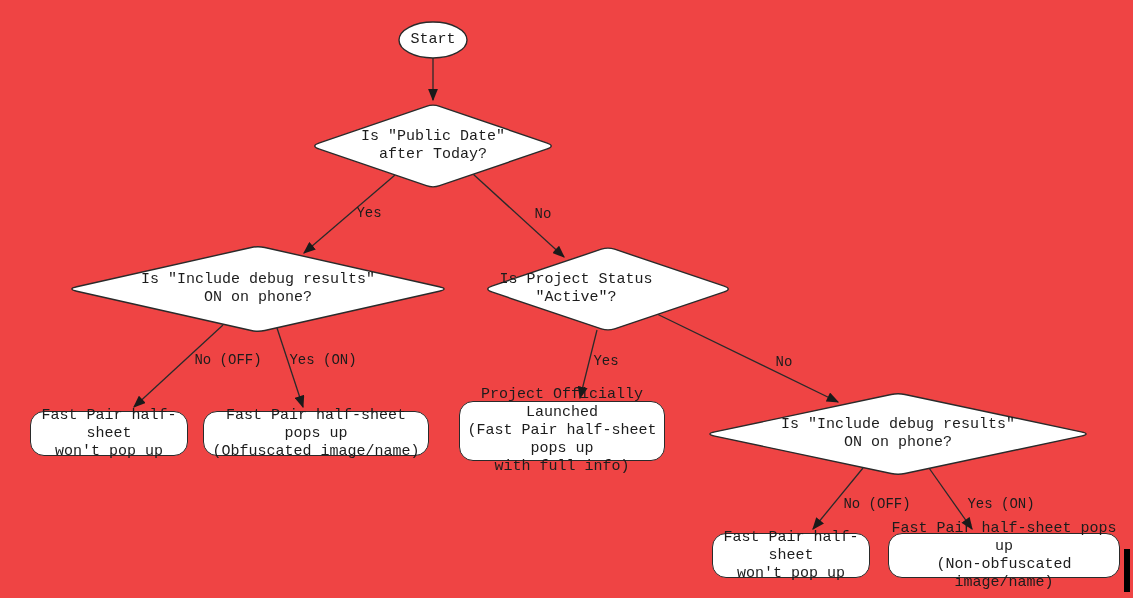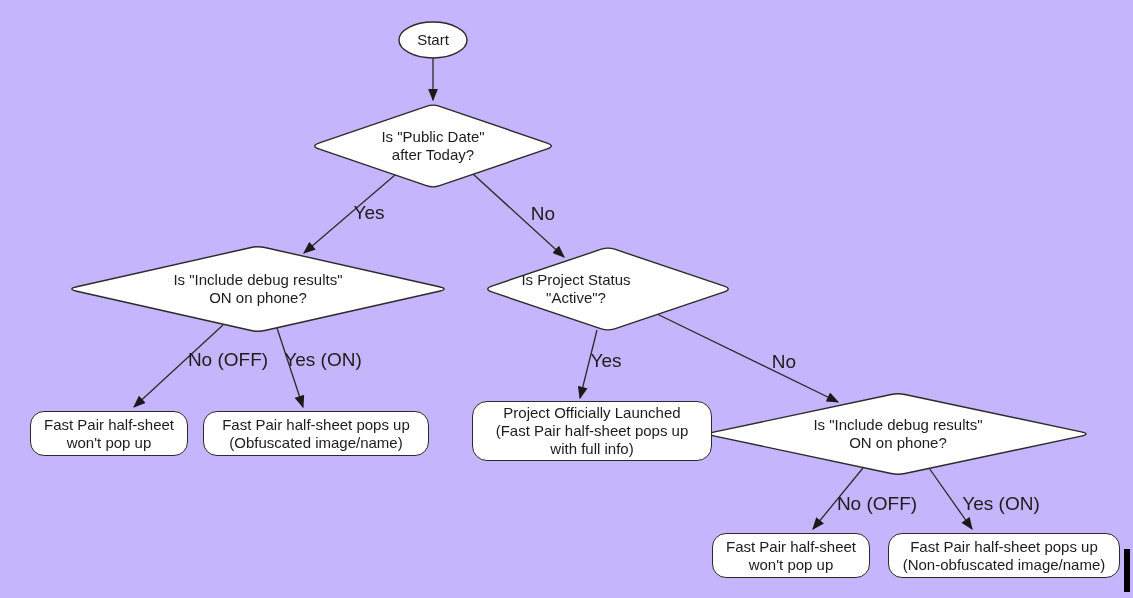--- a/index.html
+++ b/index.html
@@ -1,21 +1,21 @@
 <!DOCTYPE html>
 <html><head>
 <meta charset="utf-8">
 <style>
   html, body { margin: 0; padding: 0; background: #ffffff; }
   .canvas {
     position: relative;
     width: 1133px;
     height: 598px;
-    background: #c4b5fd;
-    font-family: Liberation Sans, sans-serif;
+    background: #ef4444;
+    font-family: Liberation Mono, monospace;
     color: #1c1c1c;
     overflow: hidden;
   }
   .layer {
     position: absolute;
     left: 0; top: 0;
     width: 1133px; height: 598px;
   }
   .shape {
     fill: #ffffff;
@@ -31,21 +31,21 @@
     position: absolute;
     transform: translate(-50%, -50%);
     text-align: center;
     white-space: pre-line;
     font-size: 15px;
     line-height: 18px;
   }
   .edge-label {
     position: absolute;
     transform: translate(-50%, -50%);
-    font-size: 19px;
+    font-size: 14px;
     white-space: nowrap;
   }
   .box {
     position: absolute;
     box-sizing: border-box;
     border: 1.4px solid #2a2a2a;
     border-radius: 14px;
     background: #ffffff;
     display: flex;
     align-items: center;
@@ -116,21 +116,21 @@
   <div class="box" style="left:30px; top:411px; width:158px; height:45px;">
     <span class="box-text">Fast Pair half-sheet
 won't pop up</span>
   </div>
 
   <div class="box" style="left:203px; top:411px; width:226px; height:45px;">
     <span class="box-text">Fast Pair half-sheet pops up
 (Obfuscated image/name)</span>
   </div>
 
-  <div class="box" style="left:472px; top:401px; width:240px; height:60px;border-radius:15px;">
+  <div class="box" style="left:459px; top:401px; width:206px; height:60px;">
     <span class="box-text">Project Officially Launched
 (Fast Pair half-sheet pops up
 with full info)</span>
   </div>
 
   <div class="box" style="left:712px; top:533px; width:158px; height:45px;">
     <span class="box-text">Fast Pair half-sheet
 won't pop up</span>
   </div>
 

